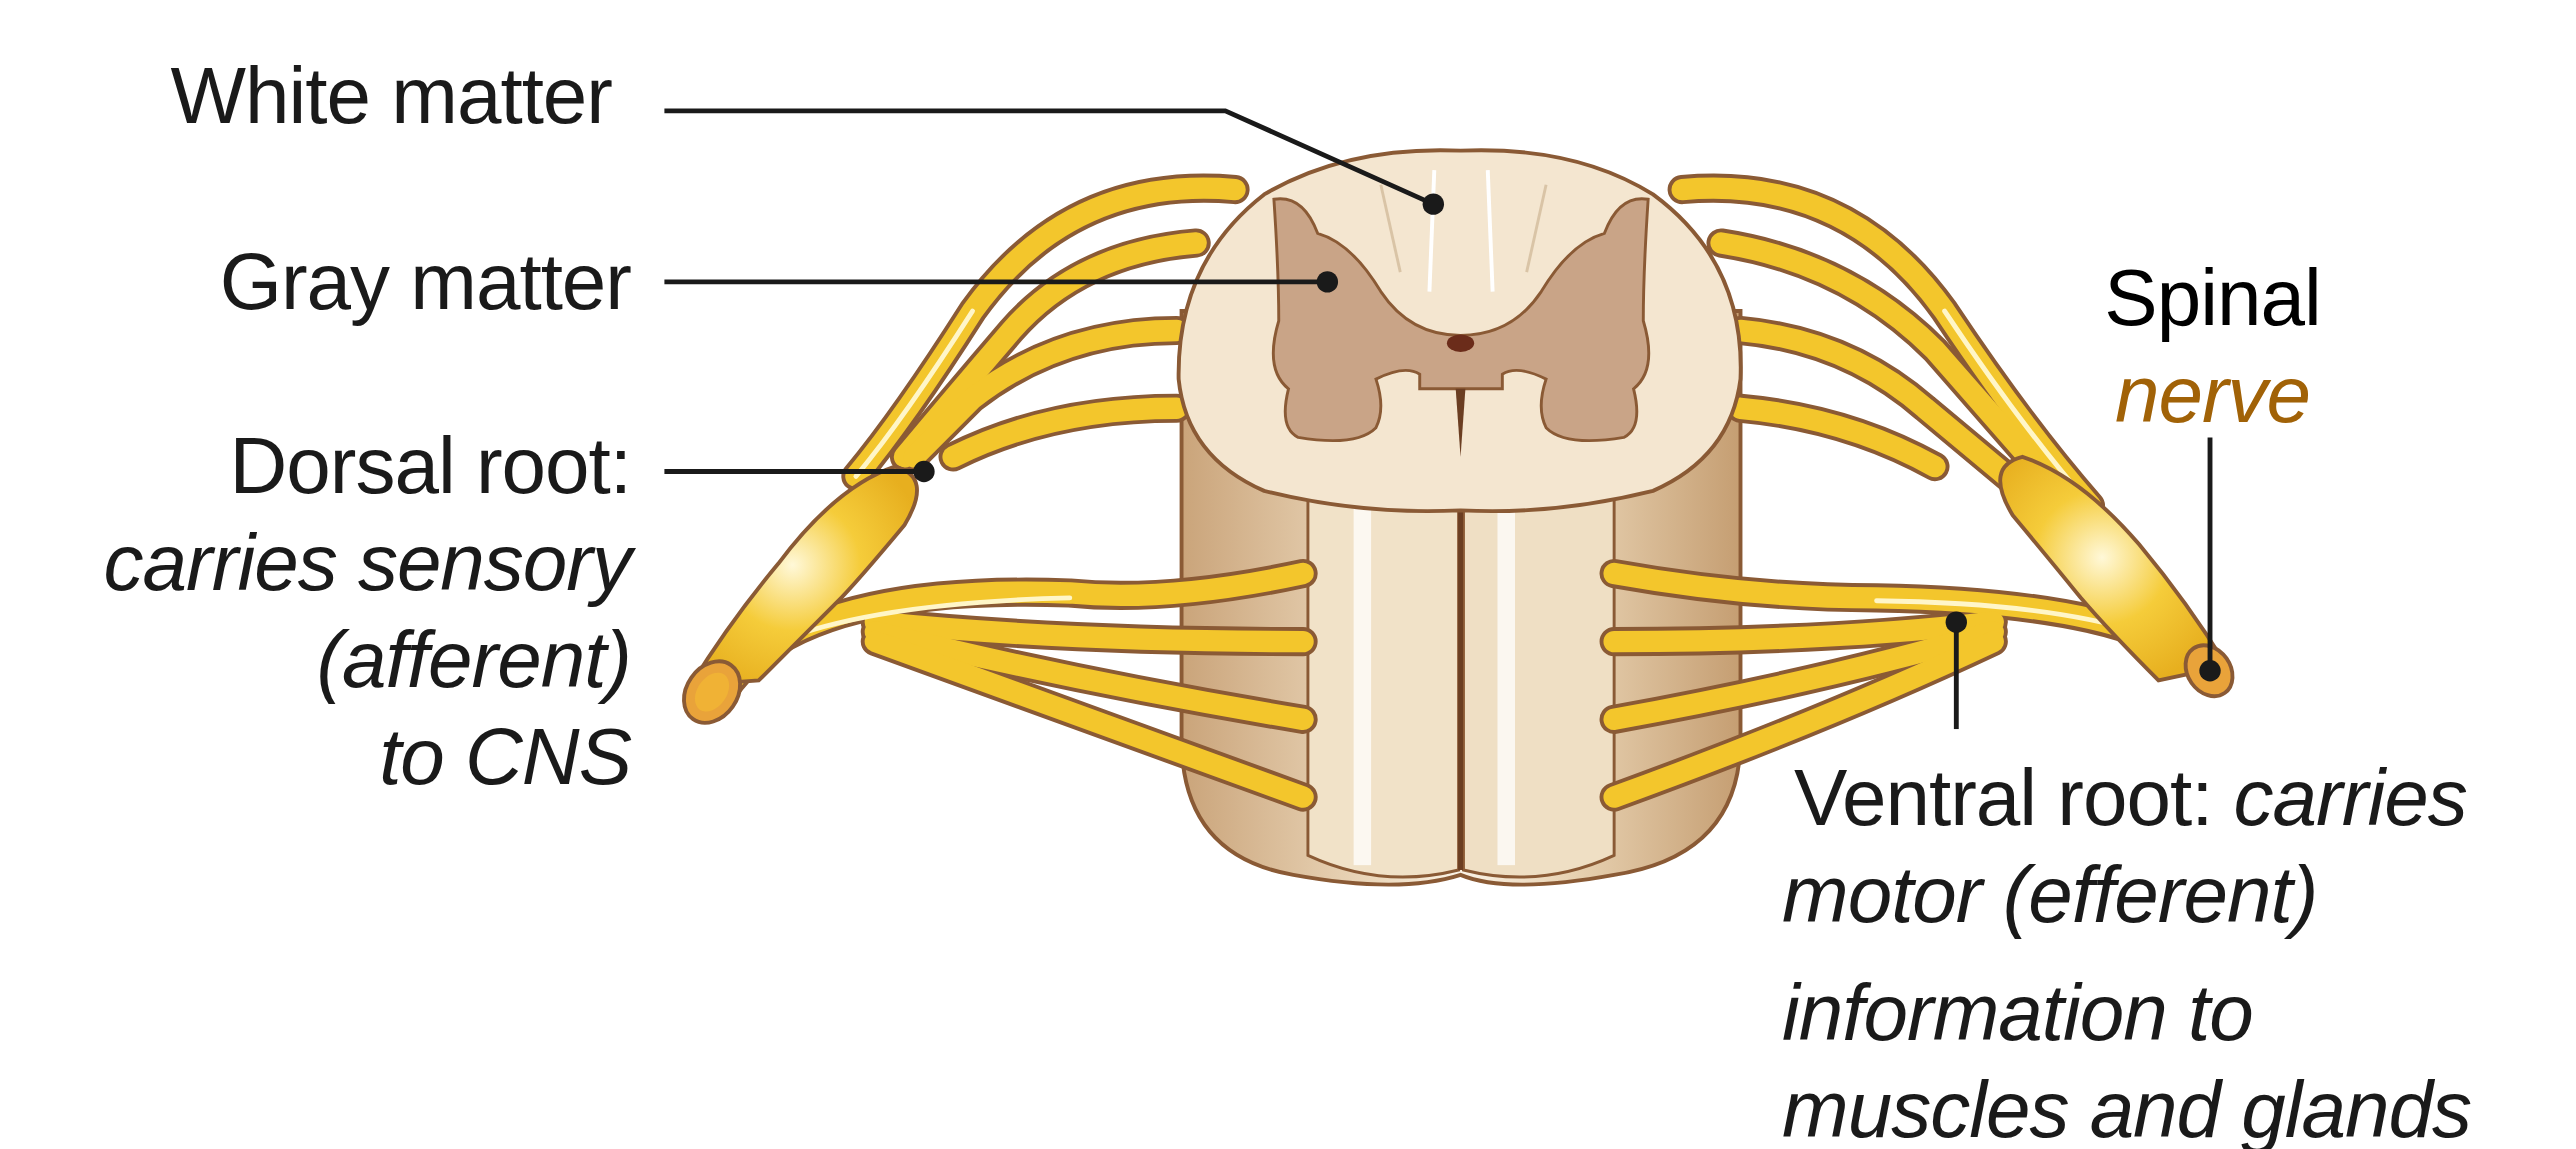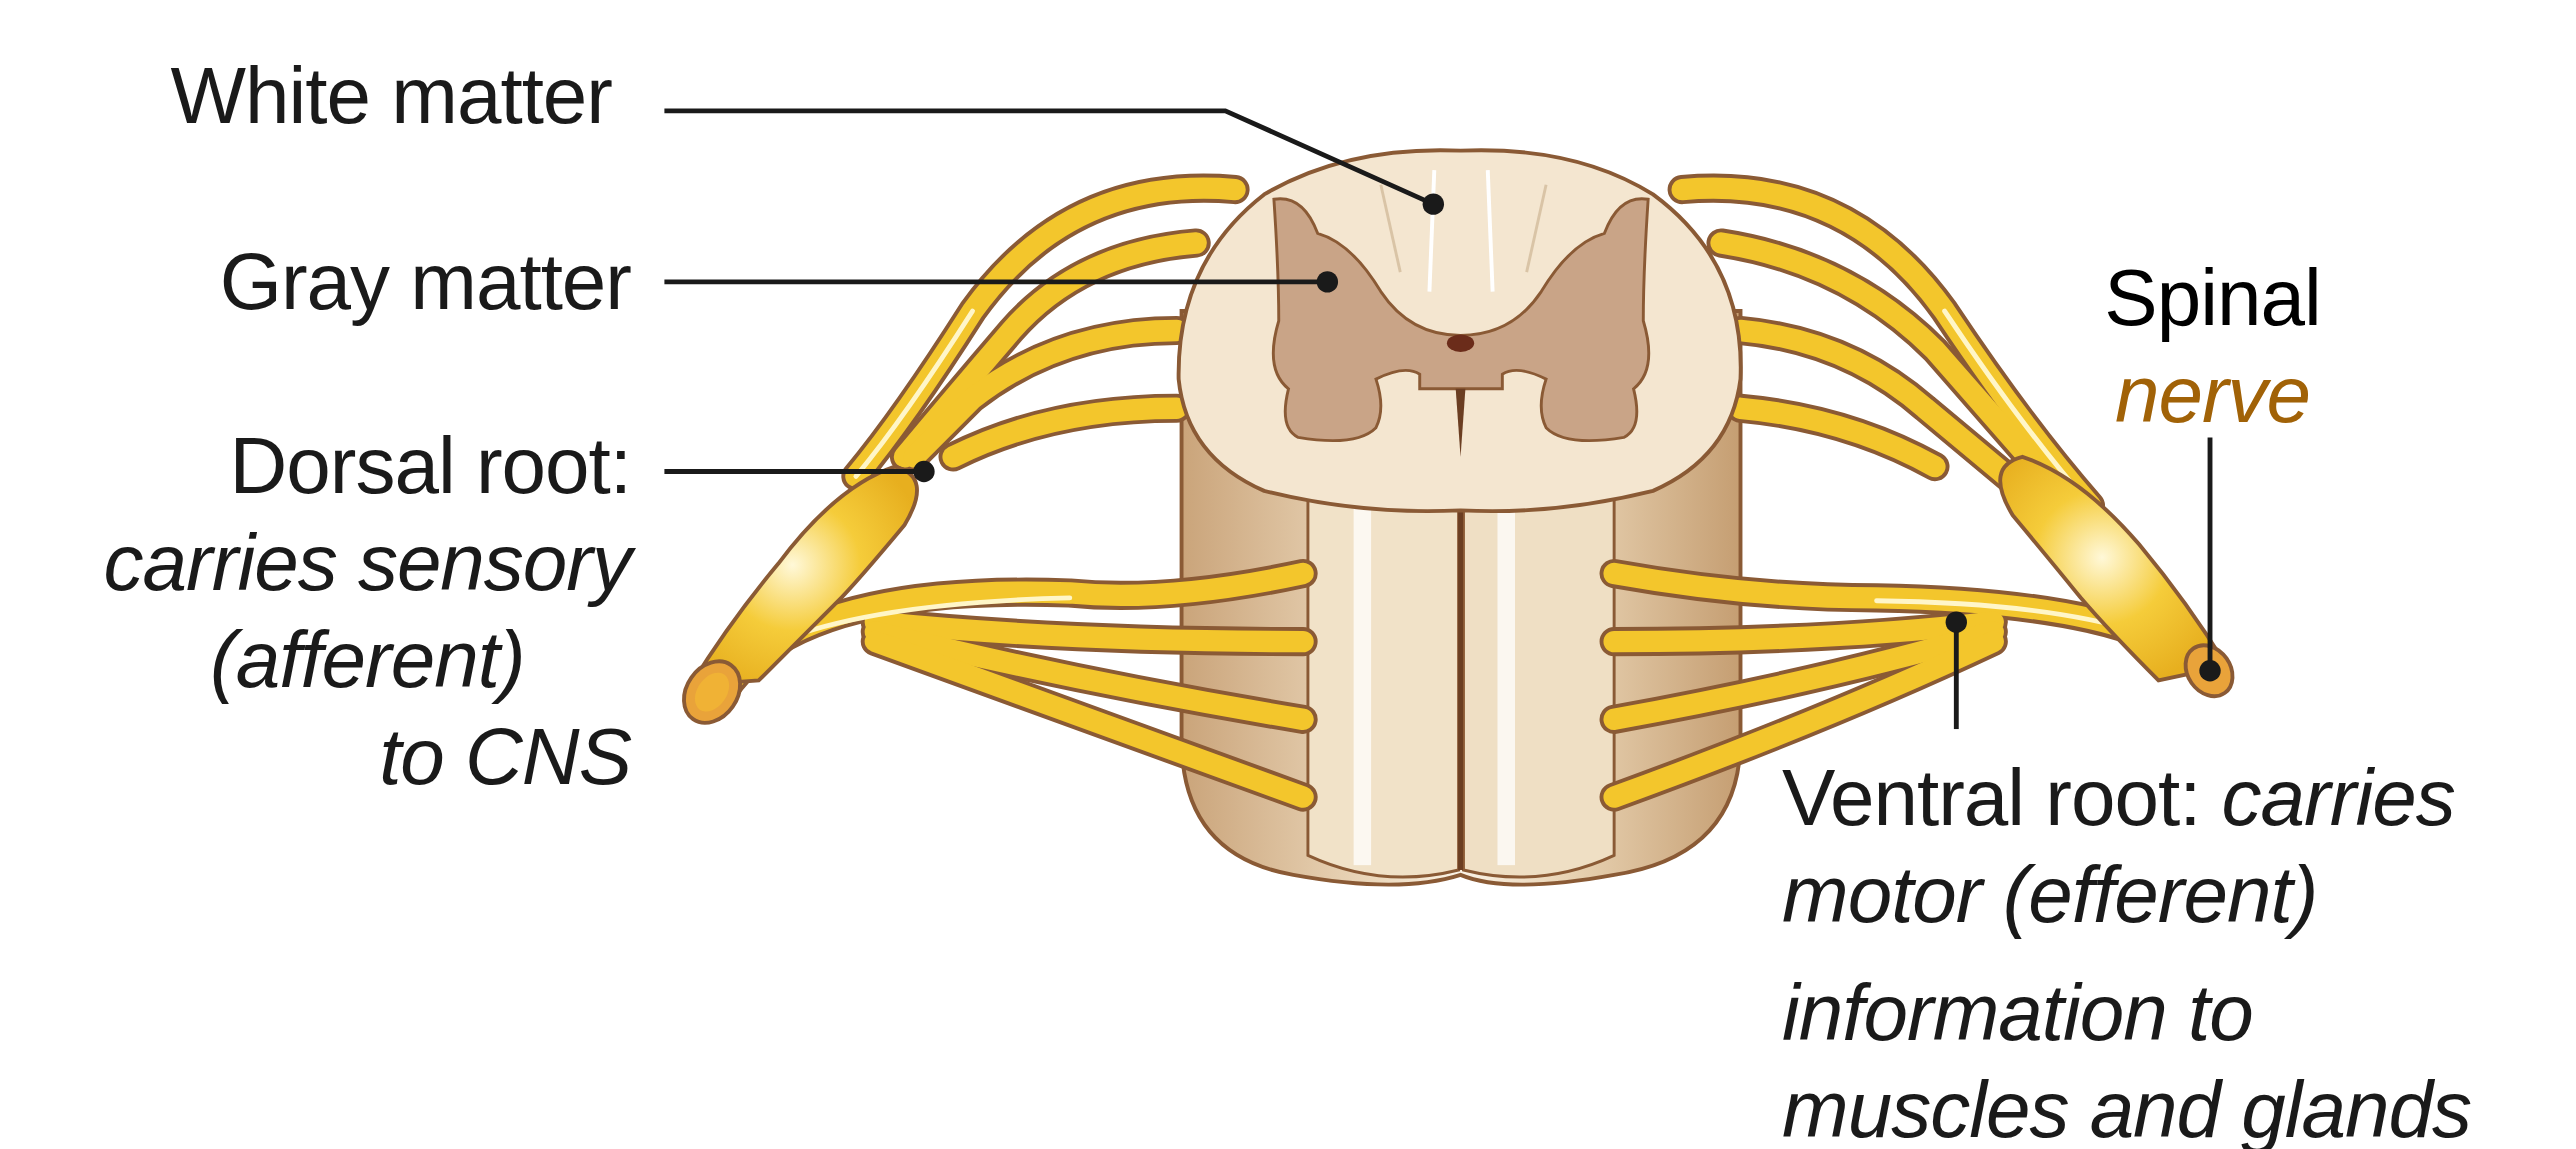--- a/index.html
+++ b/index.html
@@ -136,31 +136,31 @@
   </g>
 </svg>
 
 <div class="lbl r" style="right:1964px; top:47px;">White matter</div>
 
 <div class="lbl r" style="right:1945px; top:233px;">Gray matter</div>
 
 <div style="position:absolute; right:1945px; top:417px; text-align:right;">
   <div class="lbl r" style="position:static;">Dorsal root:</div>
   <div class="lbl r it" style="position:static;">carries sensory</div>
-  <div class="lbl r it" style="position:static;text-align:center;">(afferent)</div>
+  <div class="lbl r it" style="position:static;">(afferent)</div>
   <div class="lbl r it" style="position:static;">to CNS</div>
 </div>
 
 <div style="position:absolute; left:2052px; top:233px; width:321px; text-align:center;margin-top:16px;">
   <div class="lbl" style="position:static; color:#000;">Spinal</div>
   <div class="lbl" style="position:static; color:#a16207;font-style:italic;">nerve</div>
 </div>
 
 <div style="position:absolute; left:1782px; top:749px;">
-  <div class="lbl" style="position:static;">
+  <div class="lbl" style="position:static;margin-left:12px;">
     <span>Ventral root:</span>
     <span class="it">carries</span>
   </div>
   <div class="lbl it" style="position:static;">motor (efferent)</div>
   <div class="lbl it" style="position:static;margin-top:21px;">information to</div>
   <div class="lbl it" style="position:static;">muscles and glands</div>
 </div>
 
 
 </body></html>

